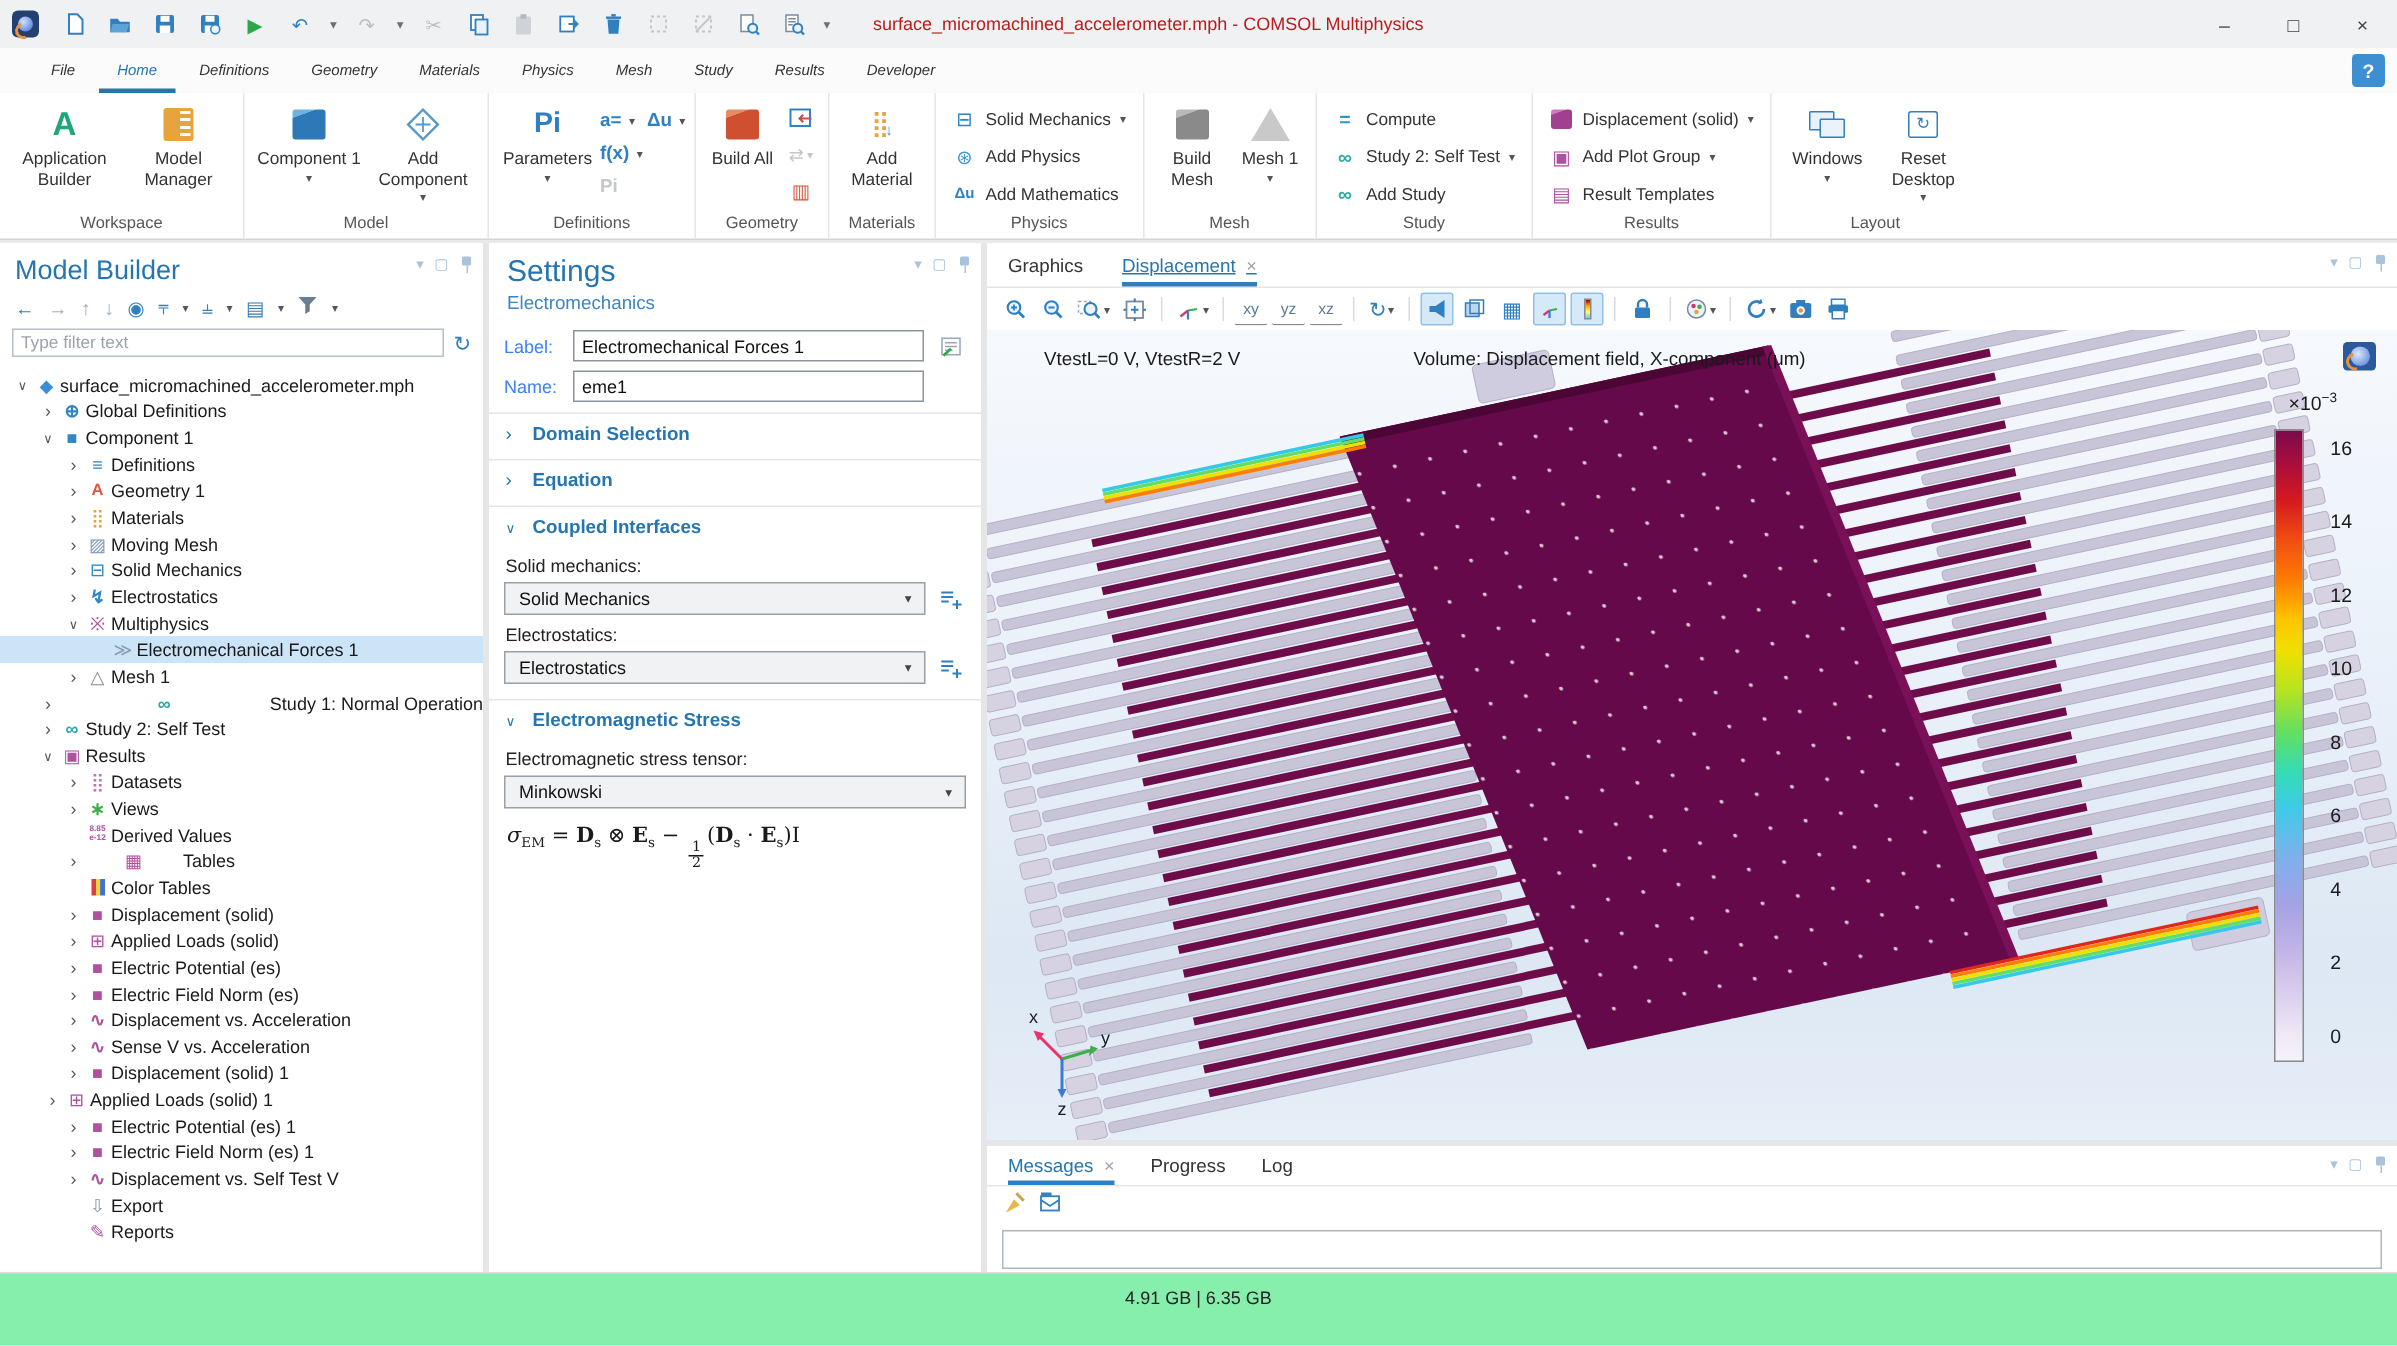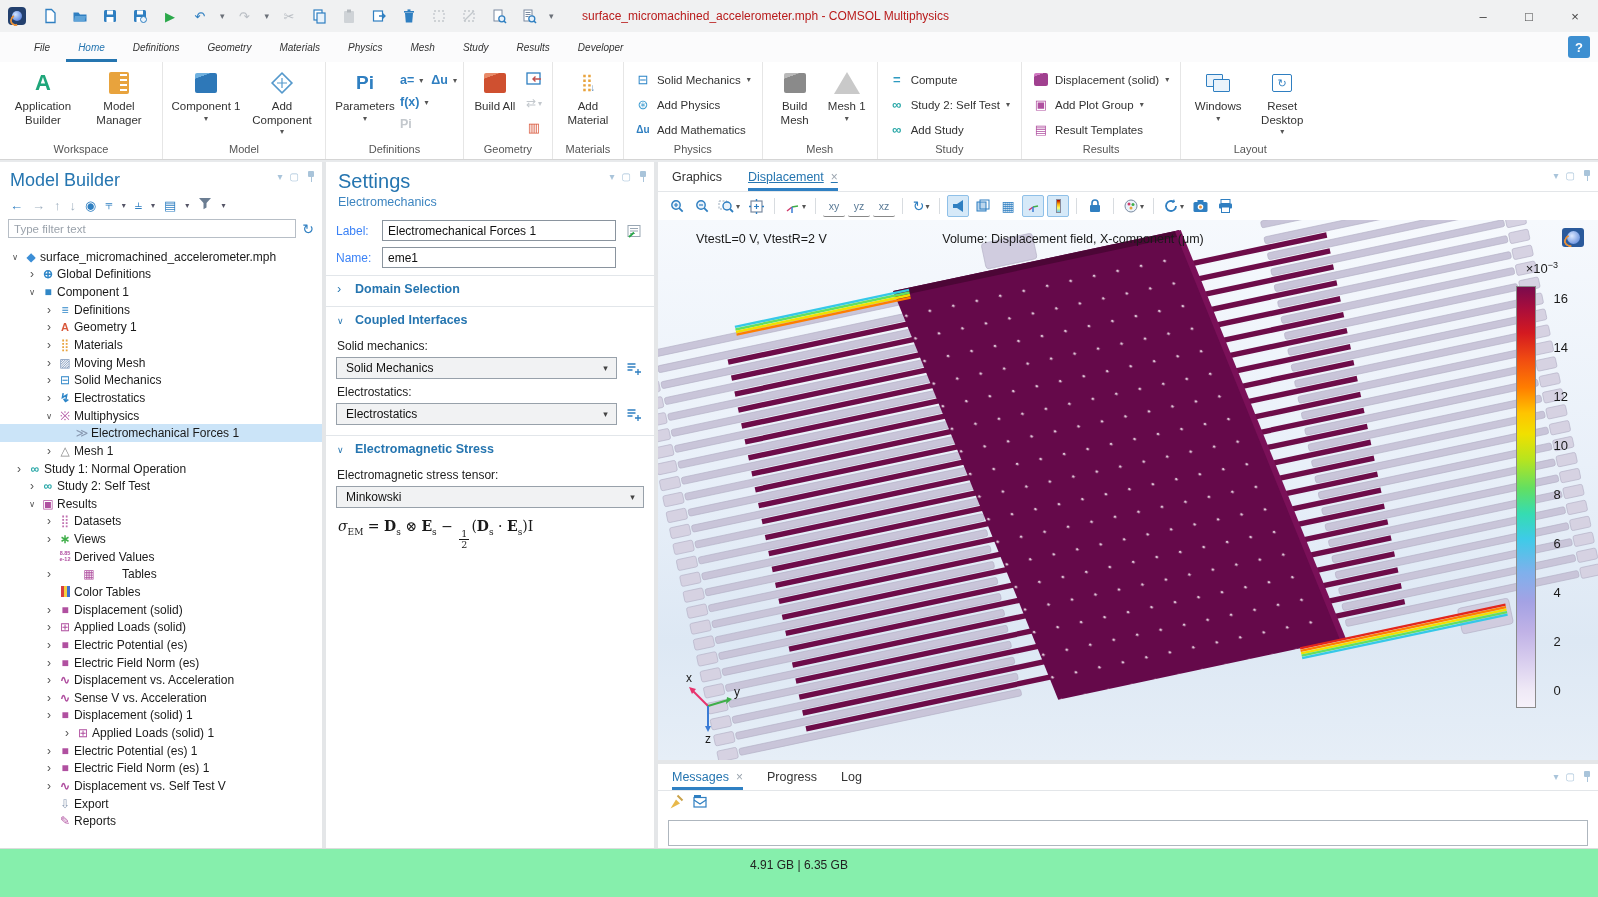--- a/index.html
+++ b/index.html
@@ -583,21 +583,21 @@
             <span class="ticon"></span>
             <span class="tlabel">Electromechanical Forces 1</span>
           </div>
 
           <div class="trow" data-icon="mesh" data-expand="closed" style="padding-left: 42px;">
             <span class="expander"></span>
             <span class="ticon"></span>
             <span class="tlabel">Mesh 1</span>
           </div>
 
-          <div class="trow" data-icon="study" data-expand="closed" style="padding-left: 12px;">
+          <div class="trow" data-icon="study" data-expand="closed" style="padding-left: 25px; justify-content: space-between;">
             <span class="expander"></span>
             <span class="ticon"></span>
             <span class="tlabel">Study 1: Normal Operation</span>
           </div>
 
           <div class="trow" data-icon="study" data-expand="closed" style="padding-left: 25px;">
             <span class="expander"></span>
             <span class="ticon"></span>
             <span class="tlabel">Study 2: Self Test</span>
           </div>
@@ -673,21 +673,21 @@
             <span class="ticon"></span>
             <span class="tlabel">Sense V vs. Acceleration</span>
           </div>
 
           <div class="trow" data-icon="plot-group-3d" data-expand="closed" style="padding-left: 42px;">
             <span class="expander"></span>
             <span class="ticon"></span>
             <span class="tlabel">Displacement (solid) 1</span>
           </div>
 
-          <div class="trow" data-icon="applied-loads" data-expand="closed" style="padding-left: 28px; margin-left: 32px;">
+          <div class="trow" data-icon="applied-loads" data-expand="closed" style="padding-left: 28px;">
             <span class="expander"></span>
             <span class="ticon"></span>
             <span class="tlabel">Applied Loads (solid) 1</span>
           </div>
 
           <div class="trow" data-icon="plot-group-3d" data-expand="closed" style="padding-left: 42px;">
             <span class="expander"></span>
             <span class="ticon"></span>
             <span class="tlabel">Electric Potential (es) 1</span>
           </div>
@@ -737,20 +737,24 @@
             </svg>
           </span>
       </div>
       <div class="fieldrow" style="padding-right:38px">
         <label>Name:</label>
         <span class="tinput">eme1</span>
       </div>
       <div class="sect" data-open="false">
           <span class="sx"></span>
           <span>Domain Selection</span>
+        </div>
+      <div class="sect" data-open="false">
+          <span class="sx"></span>
+          <span>Equation</span>
         </div>
       <div class="sect" data-open="true">
           <span class="sx"></span>
           <span>Coupled Interfaces</span>
         </div>
       <div class="caption">Solid mechanics:</div>
       <div class="ddrow">
         <span class="dropdown">
             <span>Solid Mechanics</span>
             <span class="dd-arr">▾</span>

